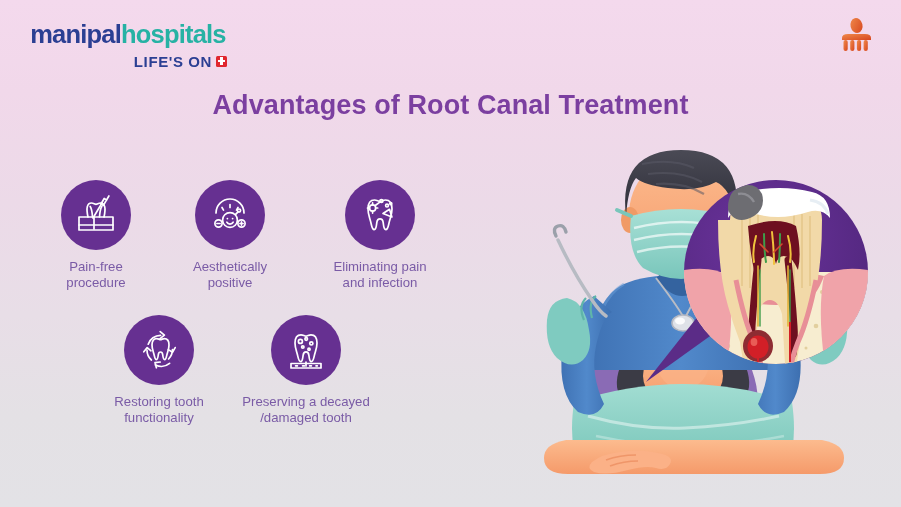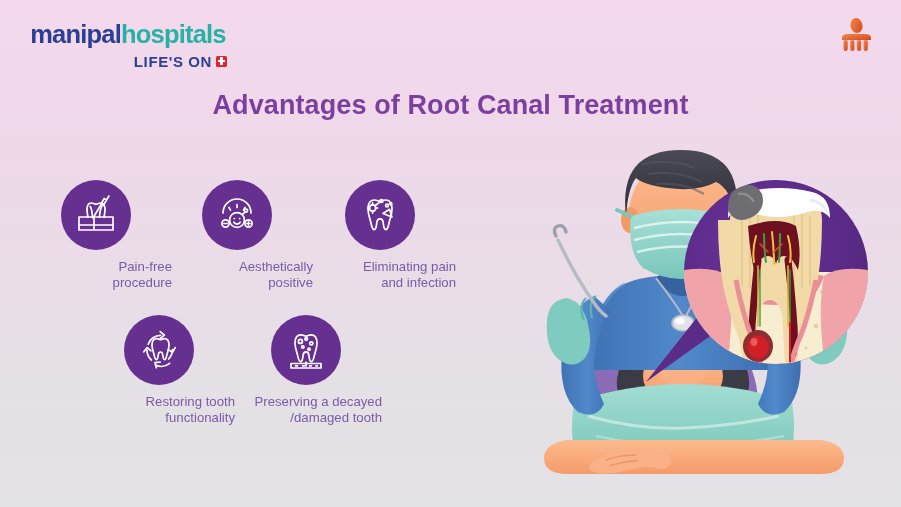--- a/index.html
+++ b/index.html
@@ -106,42 +106,42 @@
   #benefits {
     position: absolute;
     left: 20px;
     top: 170px;
     width: 450px;
     height: 290px;
   }
   .benefit {
     position: absolute;
     width: 152px;
-    text-align: right;
+    text-align: center;
   }
   .benefit-circle {
     width: 70px;
     height: 70px;
     margin: 0 auto;
     border-radius: 50%;
     background: #663091;
     display: flex;
     align-items: center;
     justify-content: center;
   }
   .benefit-circle svg { display: block; }
   .benefit-label {
     margin-top: 9px;
     color: #7a5ba6;
     font-size: 13.2px;
     line-height: 1.22;
     white-space: pre-line;
   }
   .b0 { left: 0px;   top: 10px; }
-  .b1 { left: 141px; top: 10px; }
+  .b1 { left: 134px; top: 10px; }
   .b2 { left: 284px; top: 10px; }
   .b3 { left: 63px;  top: 145px; }
   .b4 { left: 210px; top: 145px; }
 
   
   #illustration {
     position: absolute;
     left: 470px;
     top: 120px;
     width: 431px;

